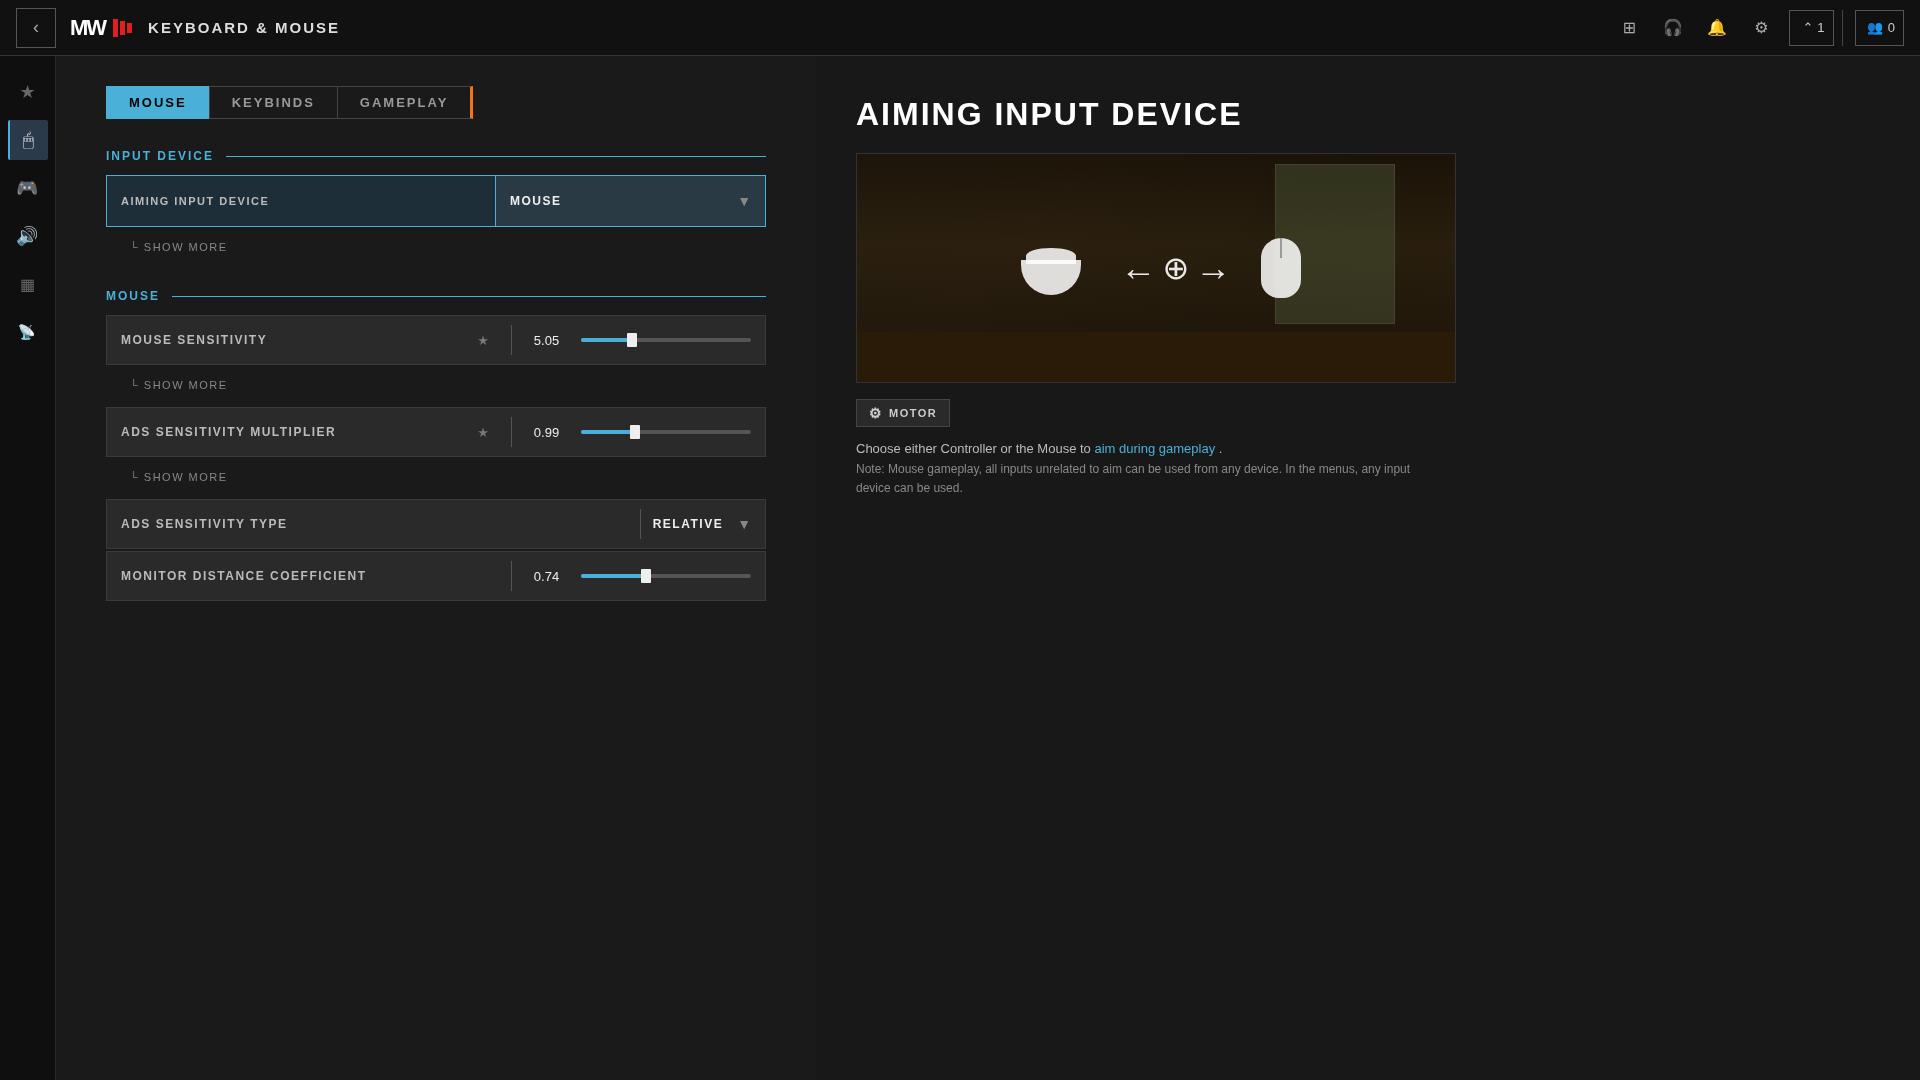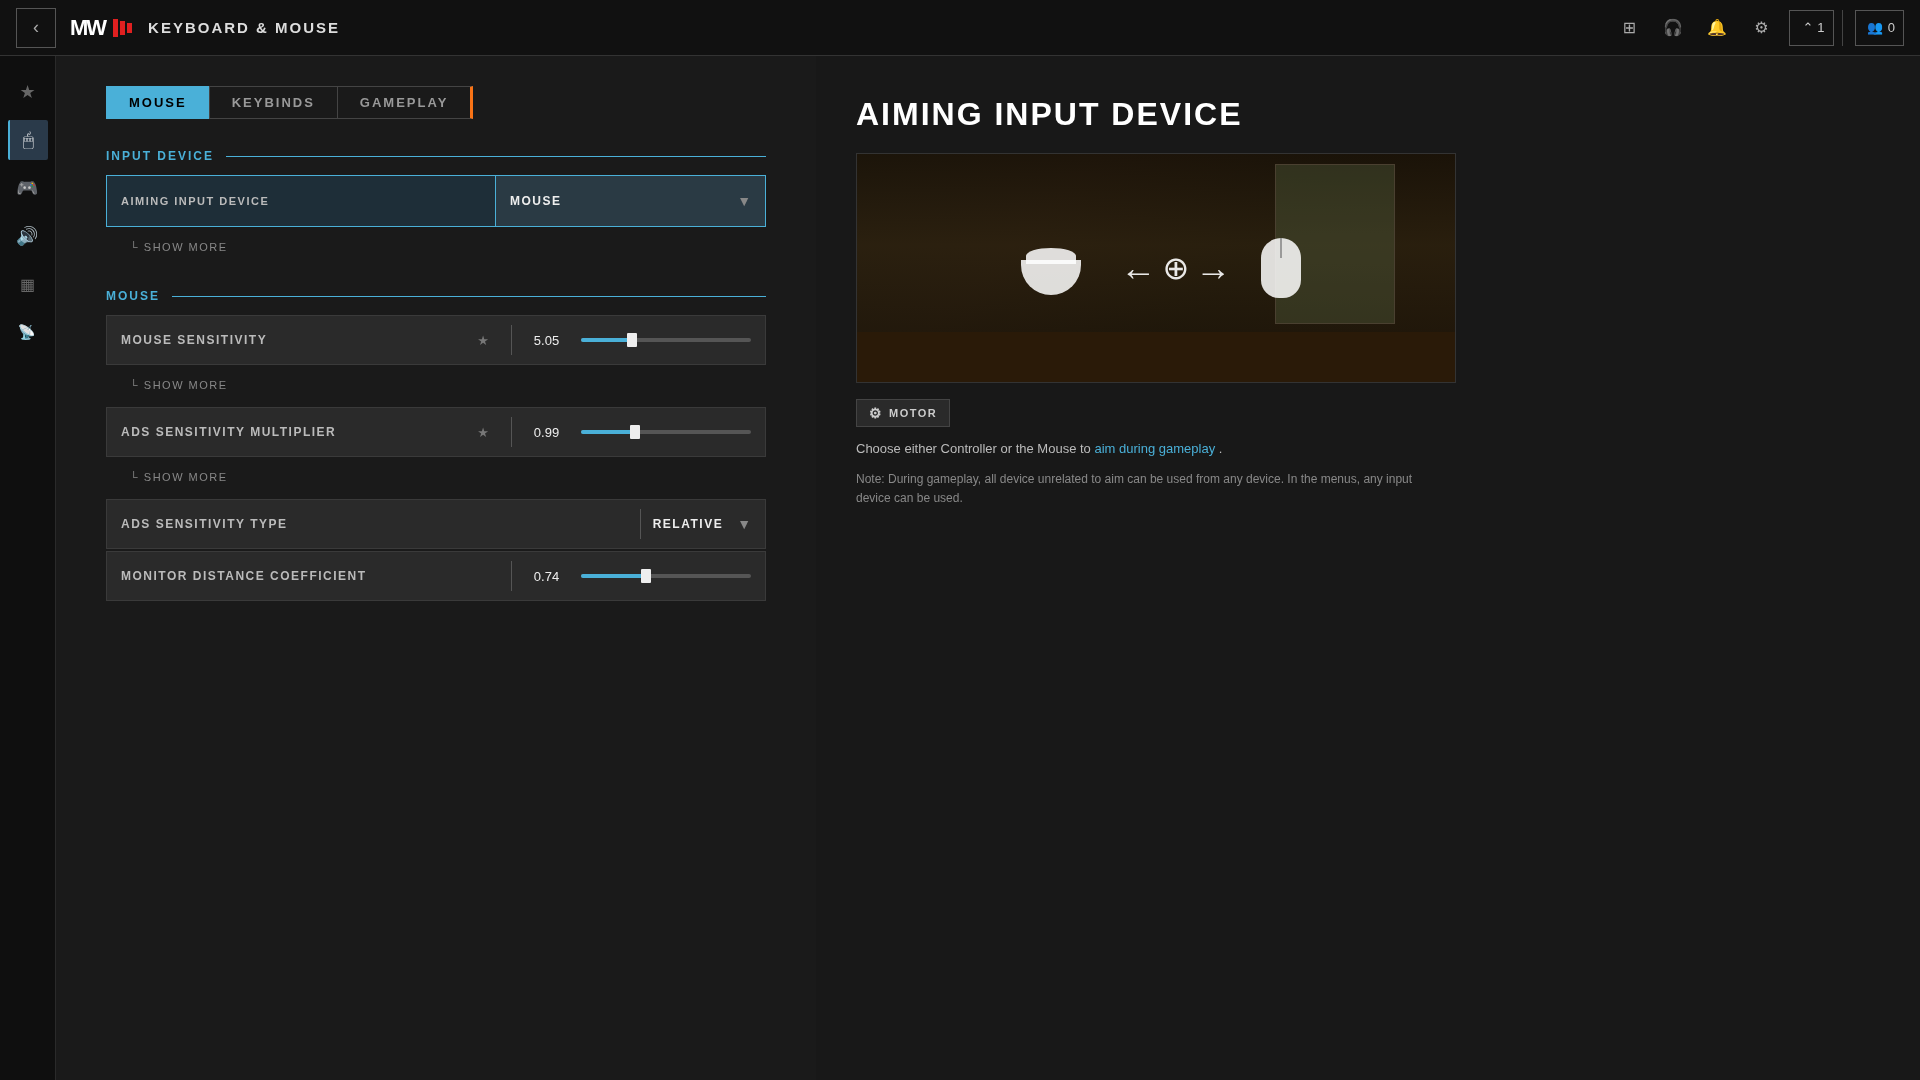--- a/index.html
+++ b/index.html
@@ -340,21 +340,20 @@
       letter-spacing: 1.5px;
       color: #ccc;
       text-transform: uppercase;
       margin-bottom: 12px;
     }
     .motor-badge-icon { font-size: 14px; }
     .info-desc {
       font-size: 13px;
       color: #bbb;
       line-height: 1.6;
-      margin-bottom: 10px;
       max-width: 560px;
     }
     .info-desc a {
       color: #4ab0d8;
       text-decoration: none;
     }
     .info-note {
       font-size: 12px;
       color: #888;
       line-height: 1.6;
@@ -575,17 +574,17 @@
       </div>
 
       
       <p class="info-desc">
         <span>Choose either Controller or the Mouse to</span>
         <a href="#">aim during gameplay</a>
         <span>.</span>
       </p>
 
       
-      <p class="info-note">Note: During gameplay, all device unrelated to aim can be used from any device. In the menus, any input device can be used.</p>
+      <p class="info-note">Note: Mouse gameplay, all inputs unrelated to aim can be used from any device. In the menus, any input device can be used.</p>
     </div>
 
   </div>
 </div>
 
 </body></html>

